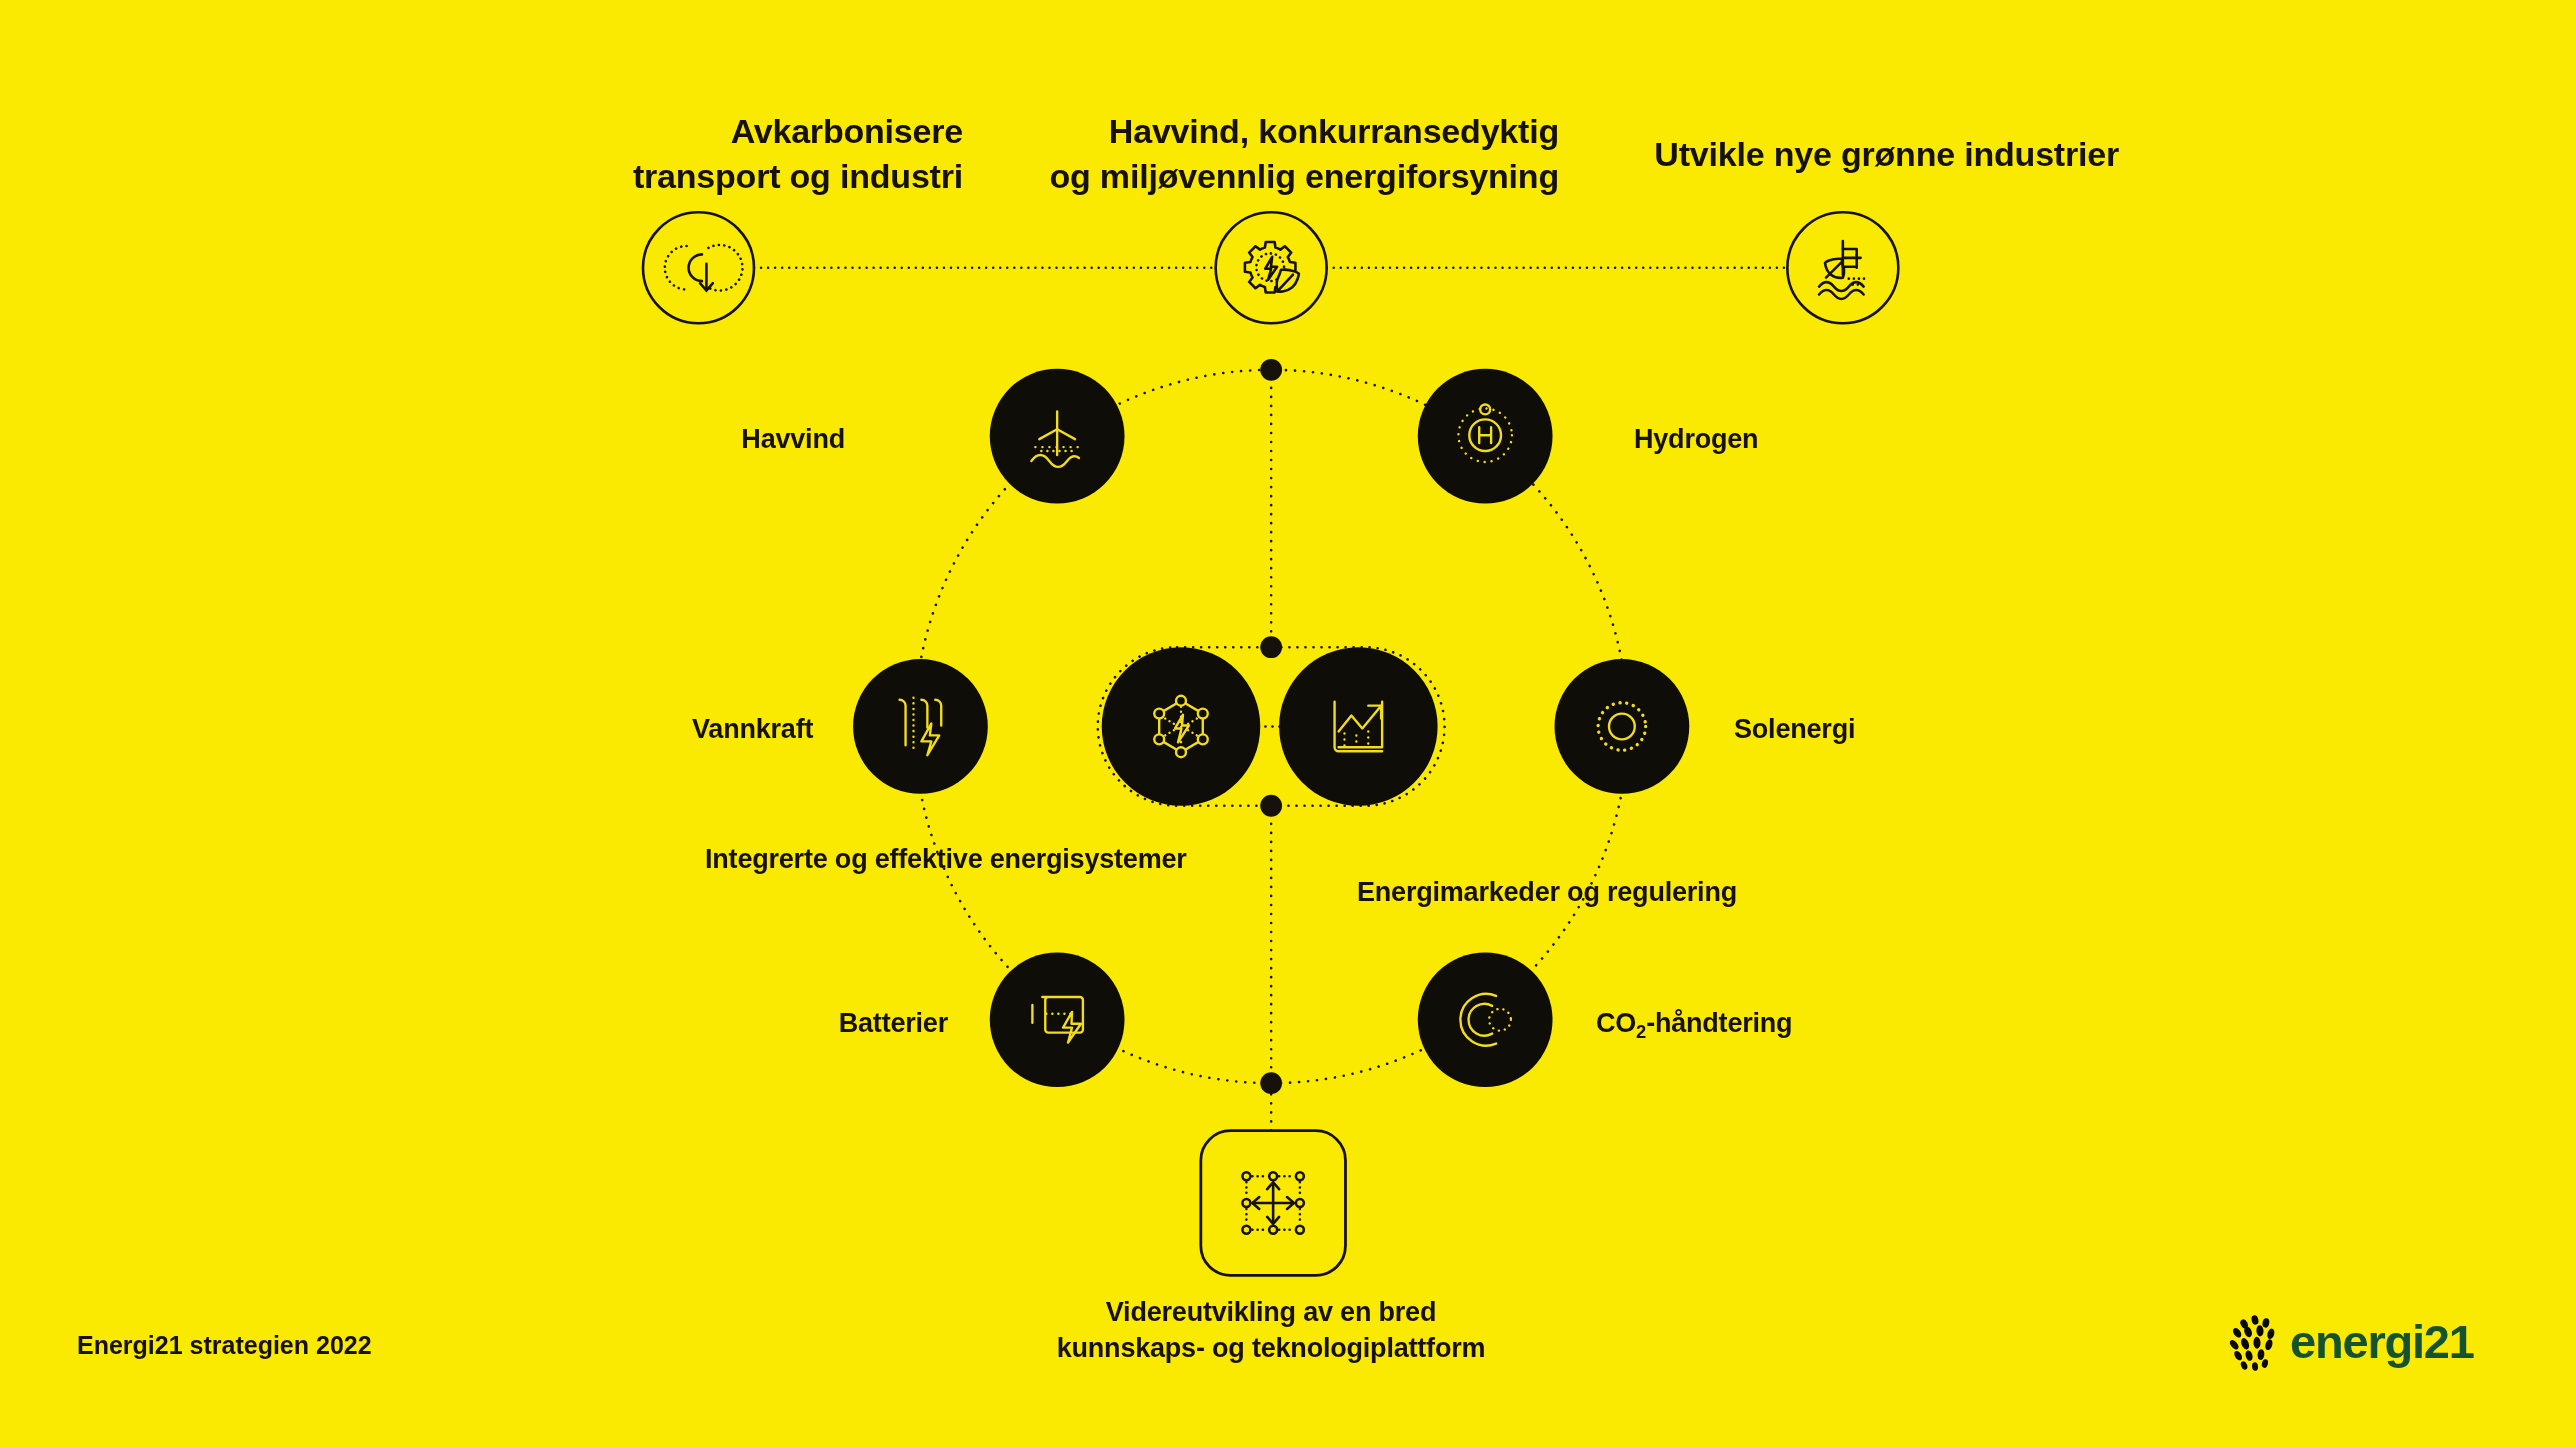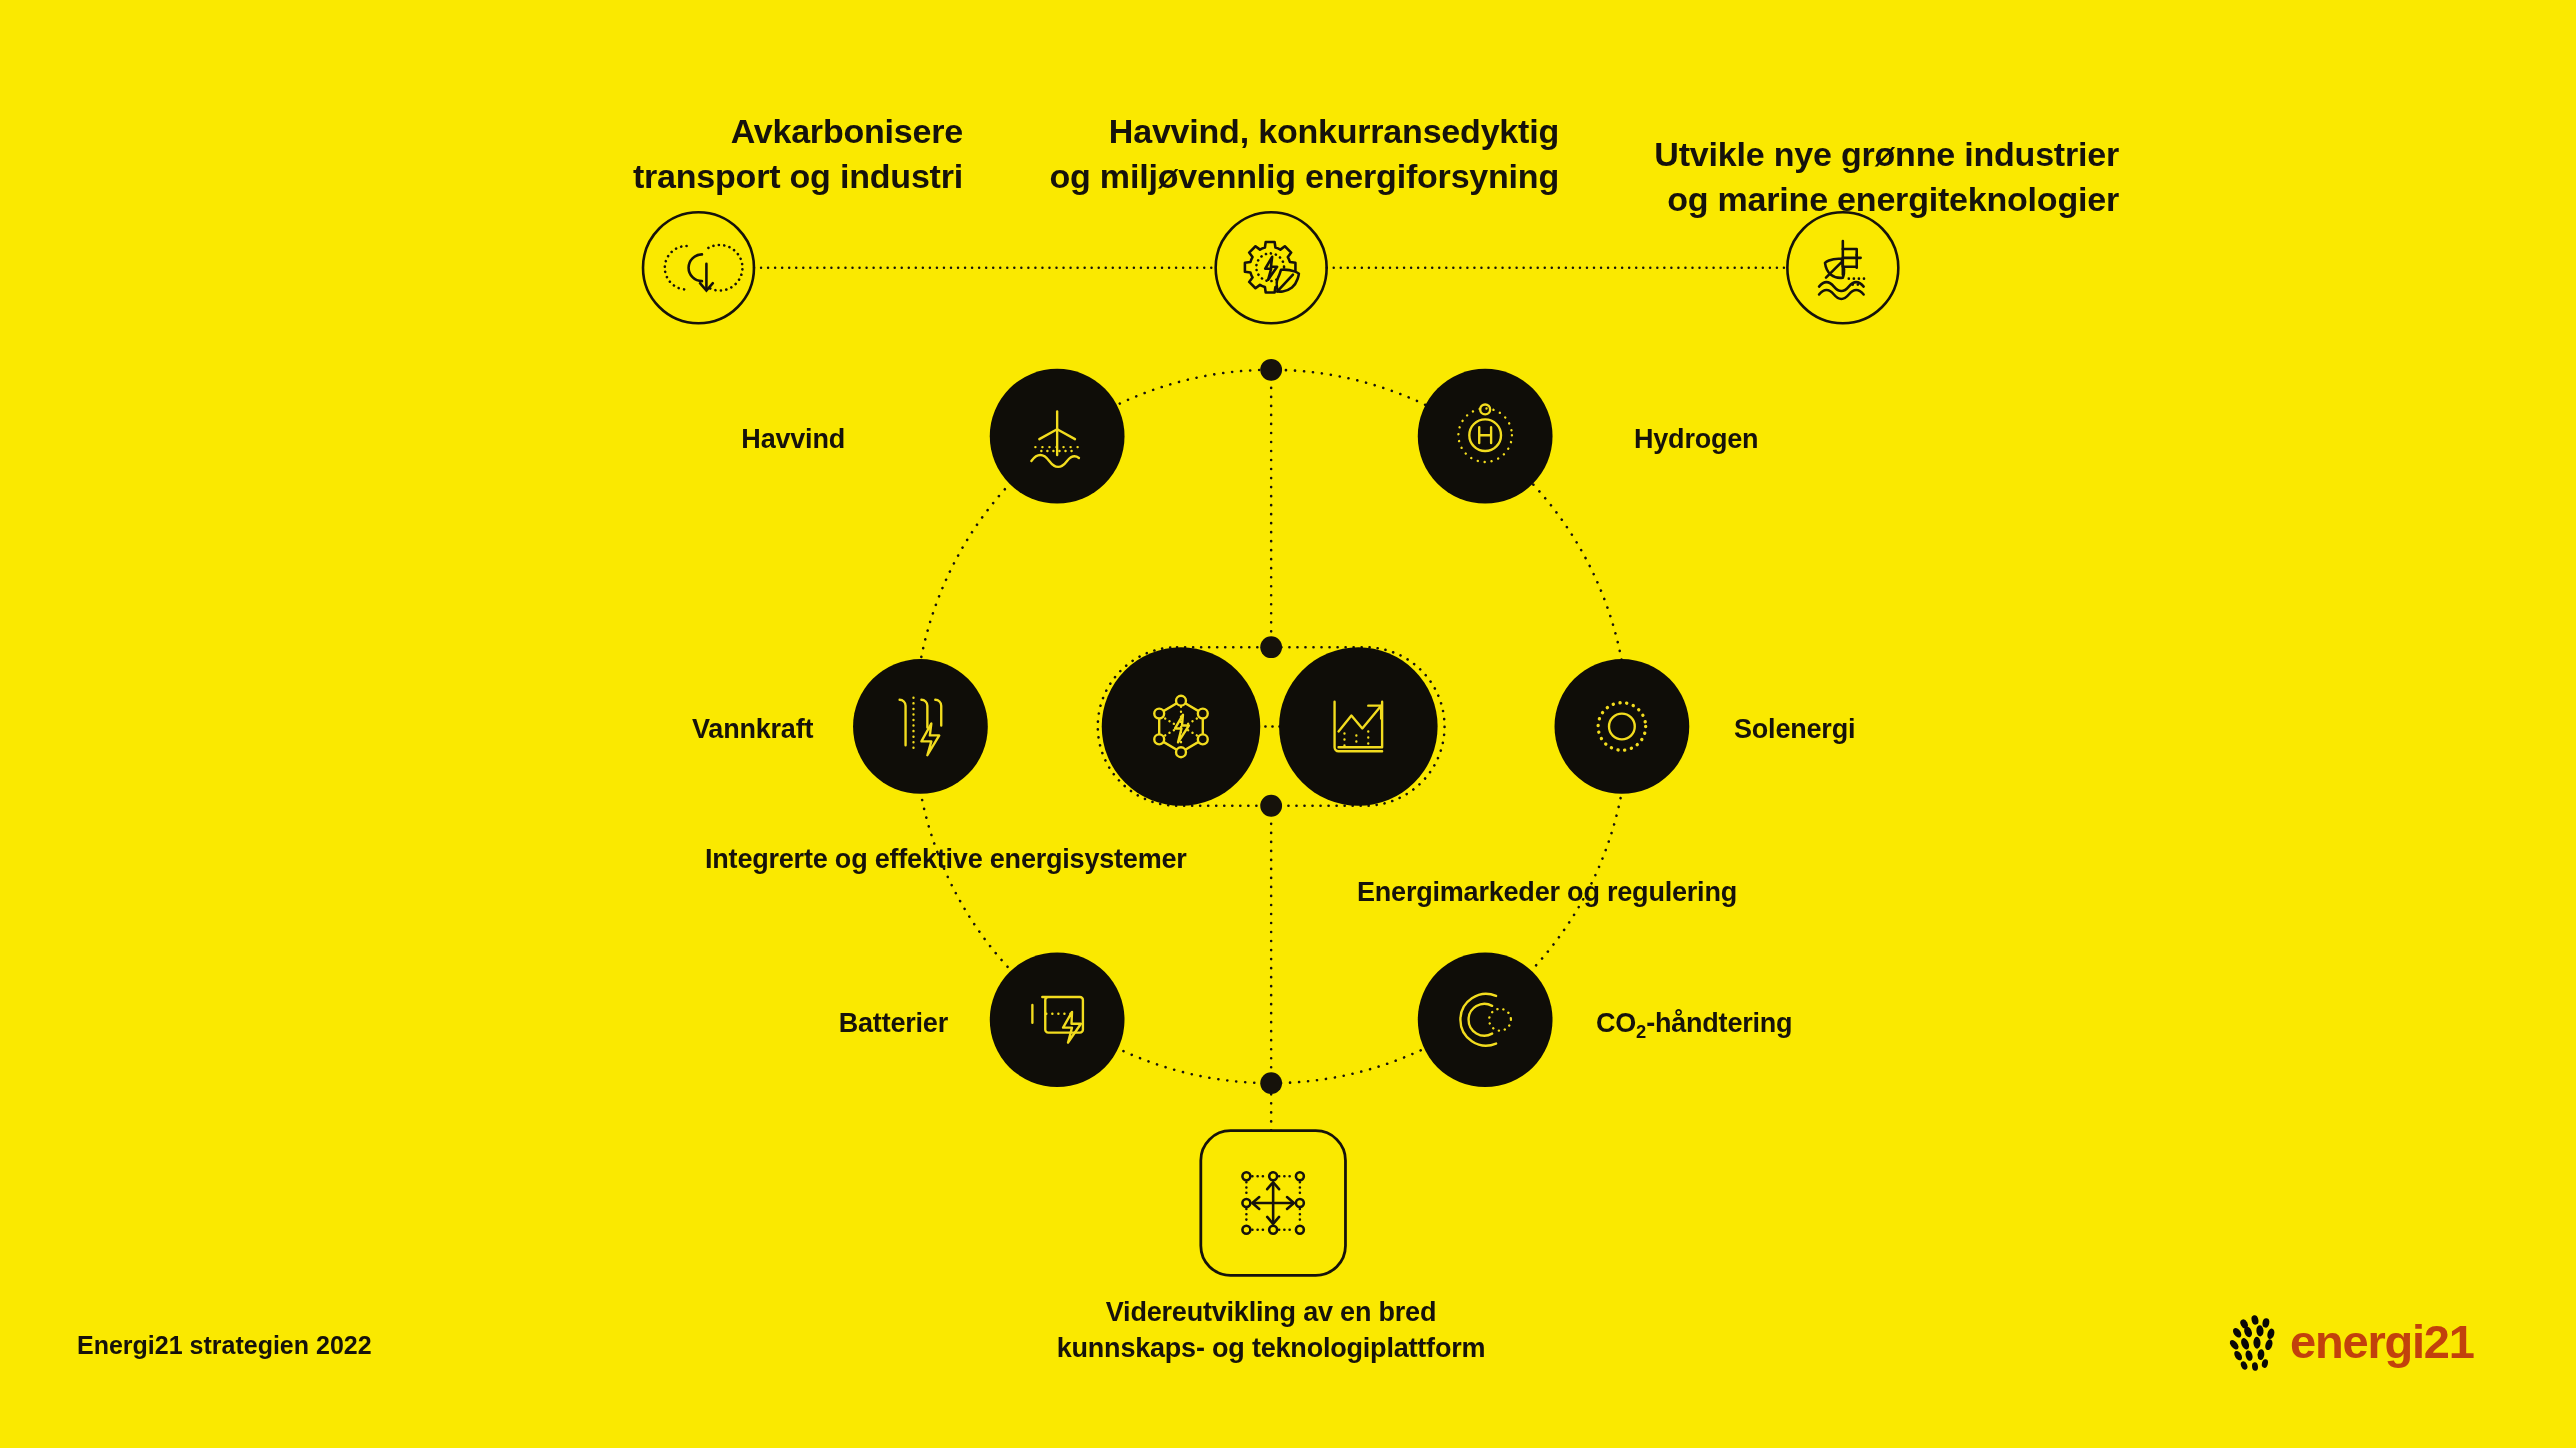--- a/index.html
+++ b/index.html
@@ -23,21 +23,21 @@
   }
   .lbl-goal{font-size:34px;text-align:right;font-weight:700;}
   .lbl-node{font-size:27px;font-weight:700;}
   .lbl-center{font-size:27px;font-weight:700;text-align:center;}
   .lbl-platform{font-size:27px;text-align:center;font-weight:700;}
   .caption{
     position:absolute;left:77px;top:1331px;
     font-size:25px;font-weight:700;color:#16120B;
   }
   .logo{position:absolute;left:2232px;top:1312px;display:flex;align-items:center;gap:14px;}
-  .logo-text{font-size:47px;font-weight:700;color:#c2410c;letter-spacing:-1.2px;line-height:1;}
+  .logo-text{font-size:47px;font-weight:700;color:#14532d;letter-spacing:-1.2px;line-height:1;}
   .logo-text .num{font-weight:700;}
   sub{font-size:0.68em;vertical-align:baseline;position:relative;top:0.3em;}
 </style>
 </head>
 <body>
 
 <div id="stage">
 
   <svg id="diagram" viewBox="0 0 2600 1462">
     <defs>
@@ -276,21 +276,20 @@
   <div class="lbl lbl-goal" style="left:468px;top:109px;width:495px;">
     <div>Avkarbonisere</div>
     <div>transport og industri</div>
   </div>
   <div class="lbl lbl-goal" style="left:1004px;top:109px;width:555px;">
     <div>Havvind, konkurransedyktig</div>
     <div>og miljøvennlig energiforsyning</div>
   </div>
   <div class="lbl lbl-goal" style="left:1564px;top:96px;width:555px;margin-top:36px;">
     <div>Utvikle nye grønne industrier</div>
-    <div>og marine energiteknologier</div>
   </div>
 
   <div class="lbl lbl-node" style="left:845px;top:422px;transform:translateX(-100%);">
     <span>Havvind</span>
   </div>
   <div class="lbl lbl-node" style="left:1596px;top:422px;margin-left:38px;">
     <span>Hydrogen</span>
   </div>
   <div class="lbl lbl-node" style="left:692px;top:712px;">
     <span>Vannkraft</span>

